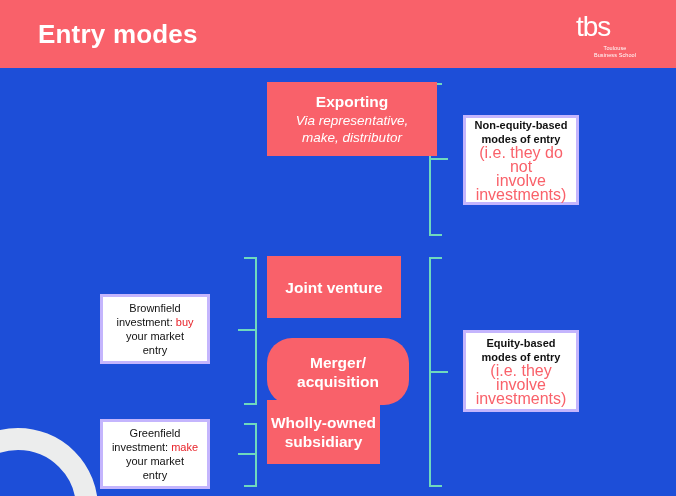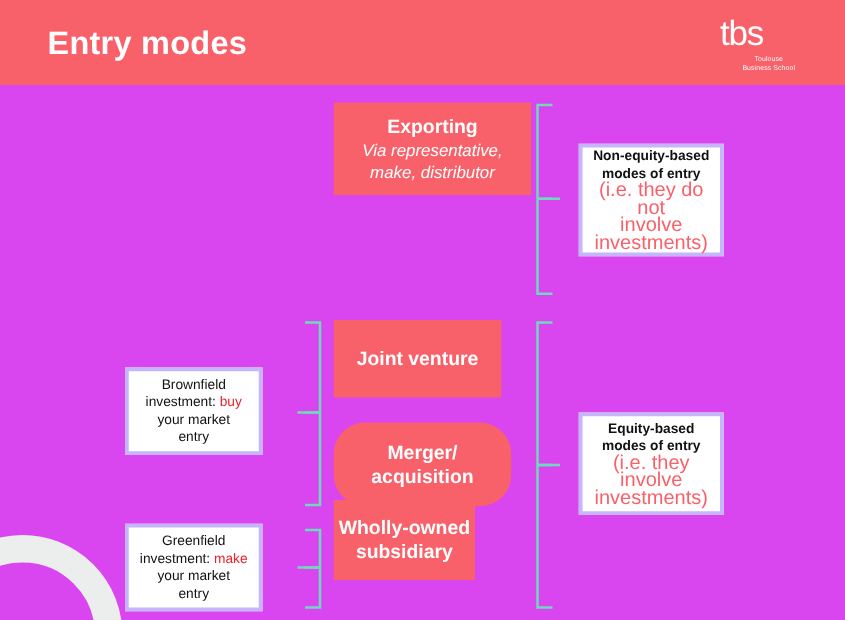--- a/index.html
+++ b/index.html
@@ -10,21 +10,21 @@
     width: 676px;
     height: 496px;
     background: #ffffff;
     font-family: "Liberation Sans", sans-serif;
     overflow: hidden;
   }
   .slide {
     position: relative;
     width: 676px;
     height: 496px;
-    background: #d946ef;
+    background: #1d4ed8;
     overflow: hidden;
   }
 
   
   .corner-arc {
     position: absolute;
     left: -62px;
     top: 428px;
     width: 160px;
     height: 160px;
@@ -160,21 +160,21 @@
 
   <div class="header">
     <div class="header-title">Entry modes</div>
     <div class="logo">
       <div class="logo-mark">tbs</div>
       <div class="logo-sub">Toulouse</div>
       <div class="logo-sub">Business School</div>
     </div>
   </div>
 
-  <div class="card" style="left:267px; top:82px; width:158px; height:74px;">
+  <div class="card" style="left:267px; top:82px; width:170px; height:74px;">
     <div class="card-title">Exporting</div>
     <div class="card-sub">Via representative,
 make, distributor</div>
   </div>
 
 
   <div class="card" style="left:267px; top:256px; width:134px; height:62px;">
     <div class="card-title">Joint venture</div>
   </div>
 

